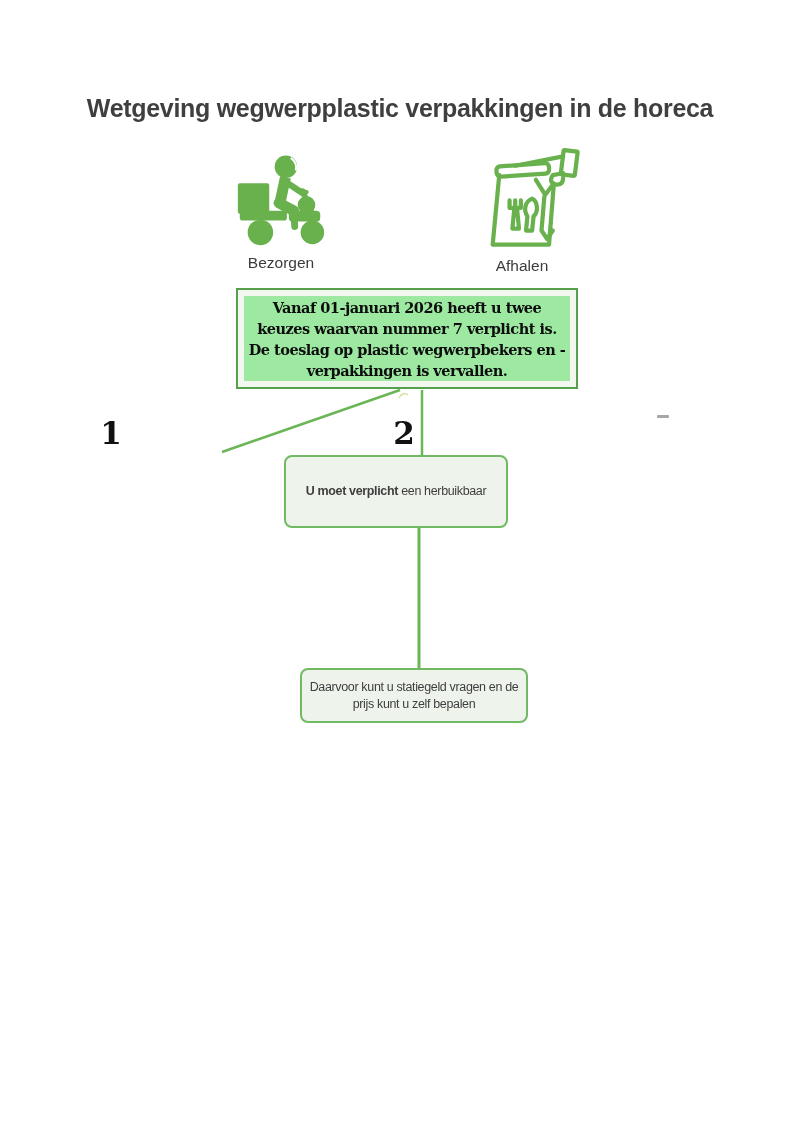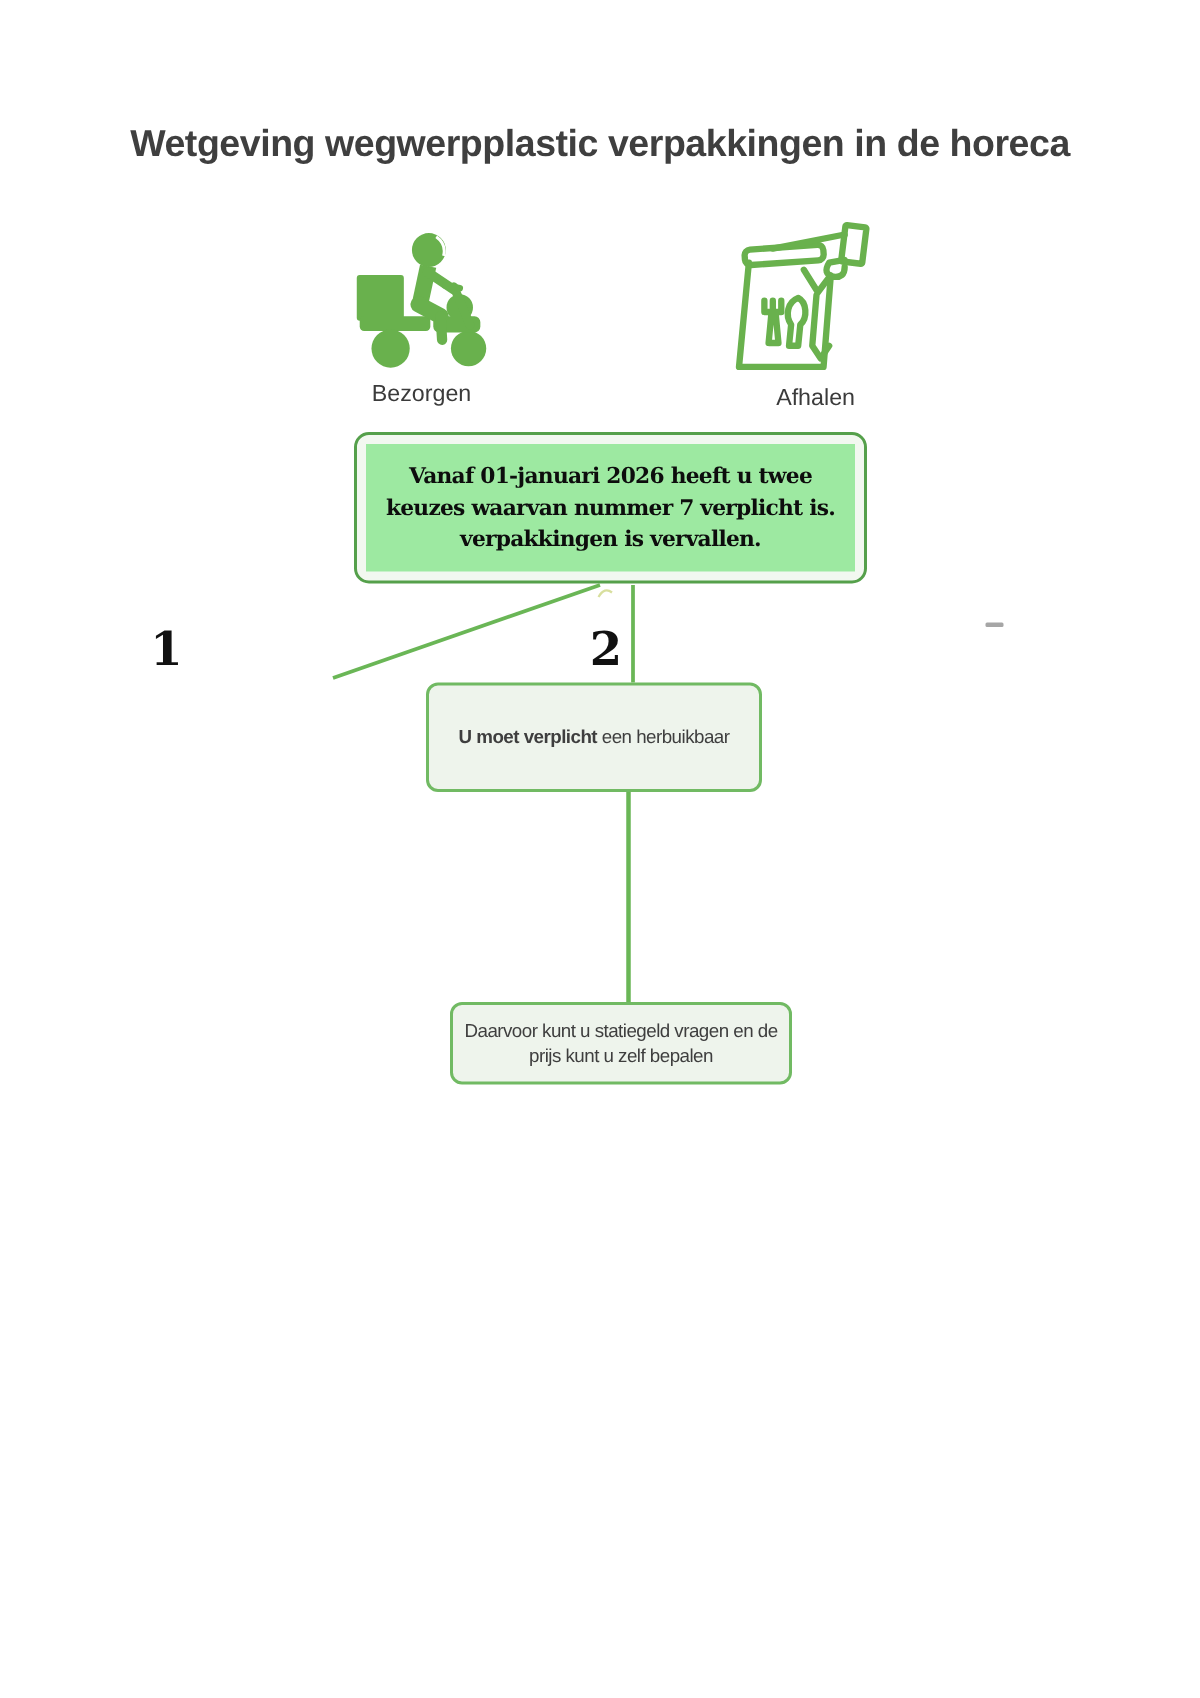--- a/index.html
+++ b/index.html
@@ -17,44 +17,44 @@
   html,body{margin:0;padding:0;background:#ffffff;}
   .canvas{
     position:relative;
     width:800px;height:1132px;
     background:#ffffff;
     font-family:"Liberation Sans", sans-serif;
     overflow:hidden;
   }
   .title{
     position:absolute;left:0;right:0;top:82px;
-    margin:0;text-align:center;
+    margin:12px;text-align:center;
     font-size:25px;font-weight:700;letter-spacing:-0.3px;
     color:var(--title_dark);
   }
   .icon{position:absolute;color:var(--icon_green);}
   .icon svg{display:block;width:100%;height:100%;}
   .icon-scooter{left:230px;top:150px;width:102px;height:102px;}
   .icon-bag{left:486px;top:146px;width:96px;height:108px;}
   .icon-label{
     position:absolute;text-align:center;
     font-size:15.5px;font-weight:400;color:#3b3b3b;
   }
   .label-bezorgen{left:230px;width:102px;top:254px;}
-  .label-afhalen{left:474px;width:96px;top:257px;text-align:right;}
+  .label-afhalen{left:474px;width:96px;top:257px;}
   .connectors{
     position:absolute;left:0;top:0;width:800px;height:1132px;
     color:var(--line_green);pointer-events:none;
   }
   .intro-box{
     position:absolute;left:236px;top:288px;width:342px;height:101px;
     box-sizing:border-box;
     background:var(--intro_outer_fill);
     border:2px solid var(--intro_border_green);
-    border-radius:10px;
+    border-radius:0;
     padding:6px;
   }
   .intro-inner{
     background:var(--intro_highlight_green);
     height:100%;box-sizing:border-box;
     display:flex;flex-direction:column;justify-content:center;
     text-align:center;
     font-family:"DejaVu Serif", serif;
     font-weight:700;font-size:14.5px;line-height:21px;
     letter-spacing:-0.5px;color:var(--black);
@@ -138,20 +138,21 @@
     <line x1="400" y1="390" x2="222" y2="452" stroke="currentColor" stroke-width="2.5"></line>
     <line x1="422" y1="390" x2="422" y2="455" stroke="currentColor" stroke-width="2.5"></line>
     <line x1="419" y1="528" x2="419" y2="668" stroke="currentColor" stroke-width="3"></line>
     <path d="M399 398 q4 -7 9 -3" stroke="#d8df9e" stroke-width="1.5" fill="none"></path>
   </svg>
 
   <div class="intro-box">
     <div class="intro-inner">
       <div>Vanaf 01-januari 2026 heeft u twee</div>
       <div>keuzes waarvan nummer 7 verplicht is.</div>
+      <div>De toeslag op plastic wegwerpbekers en -</div>
       <div>verpakkingen is vervallen.</div>
     </div>
   </div>
 
   <div class="opt-number num-1">1</div>
   <div class="opt-number num-2">2</div>
 
 
   <div class="option-box box-option2">
     <div>

